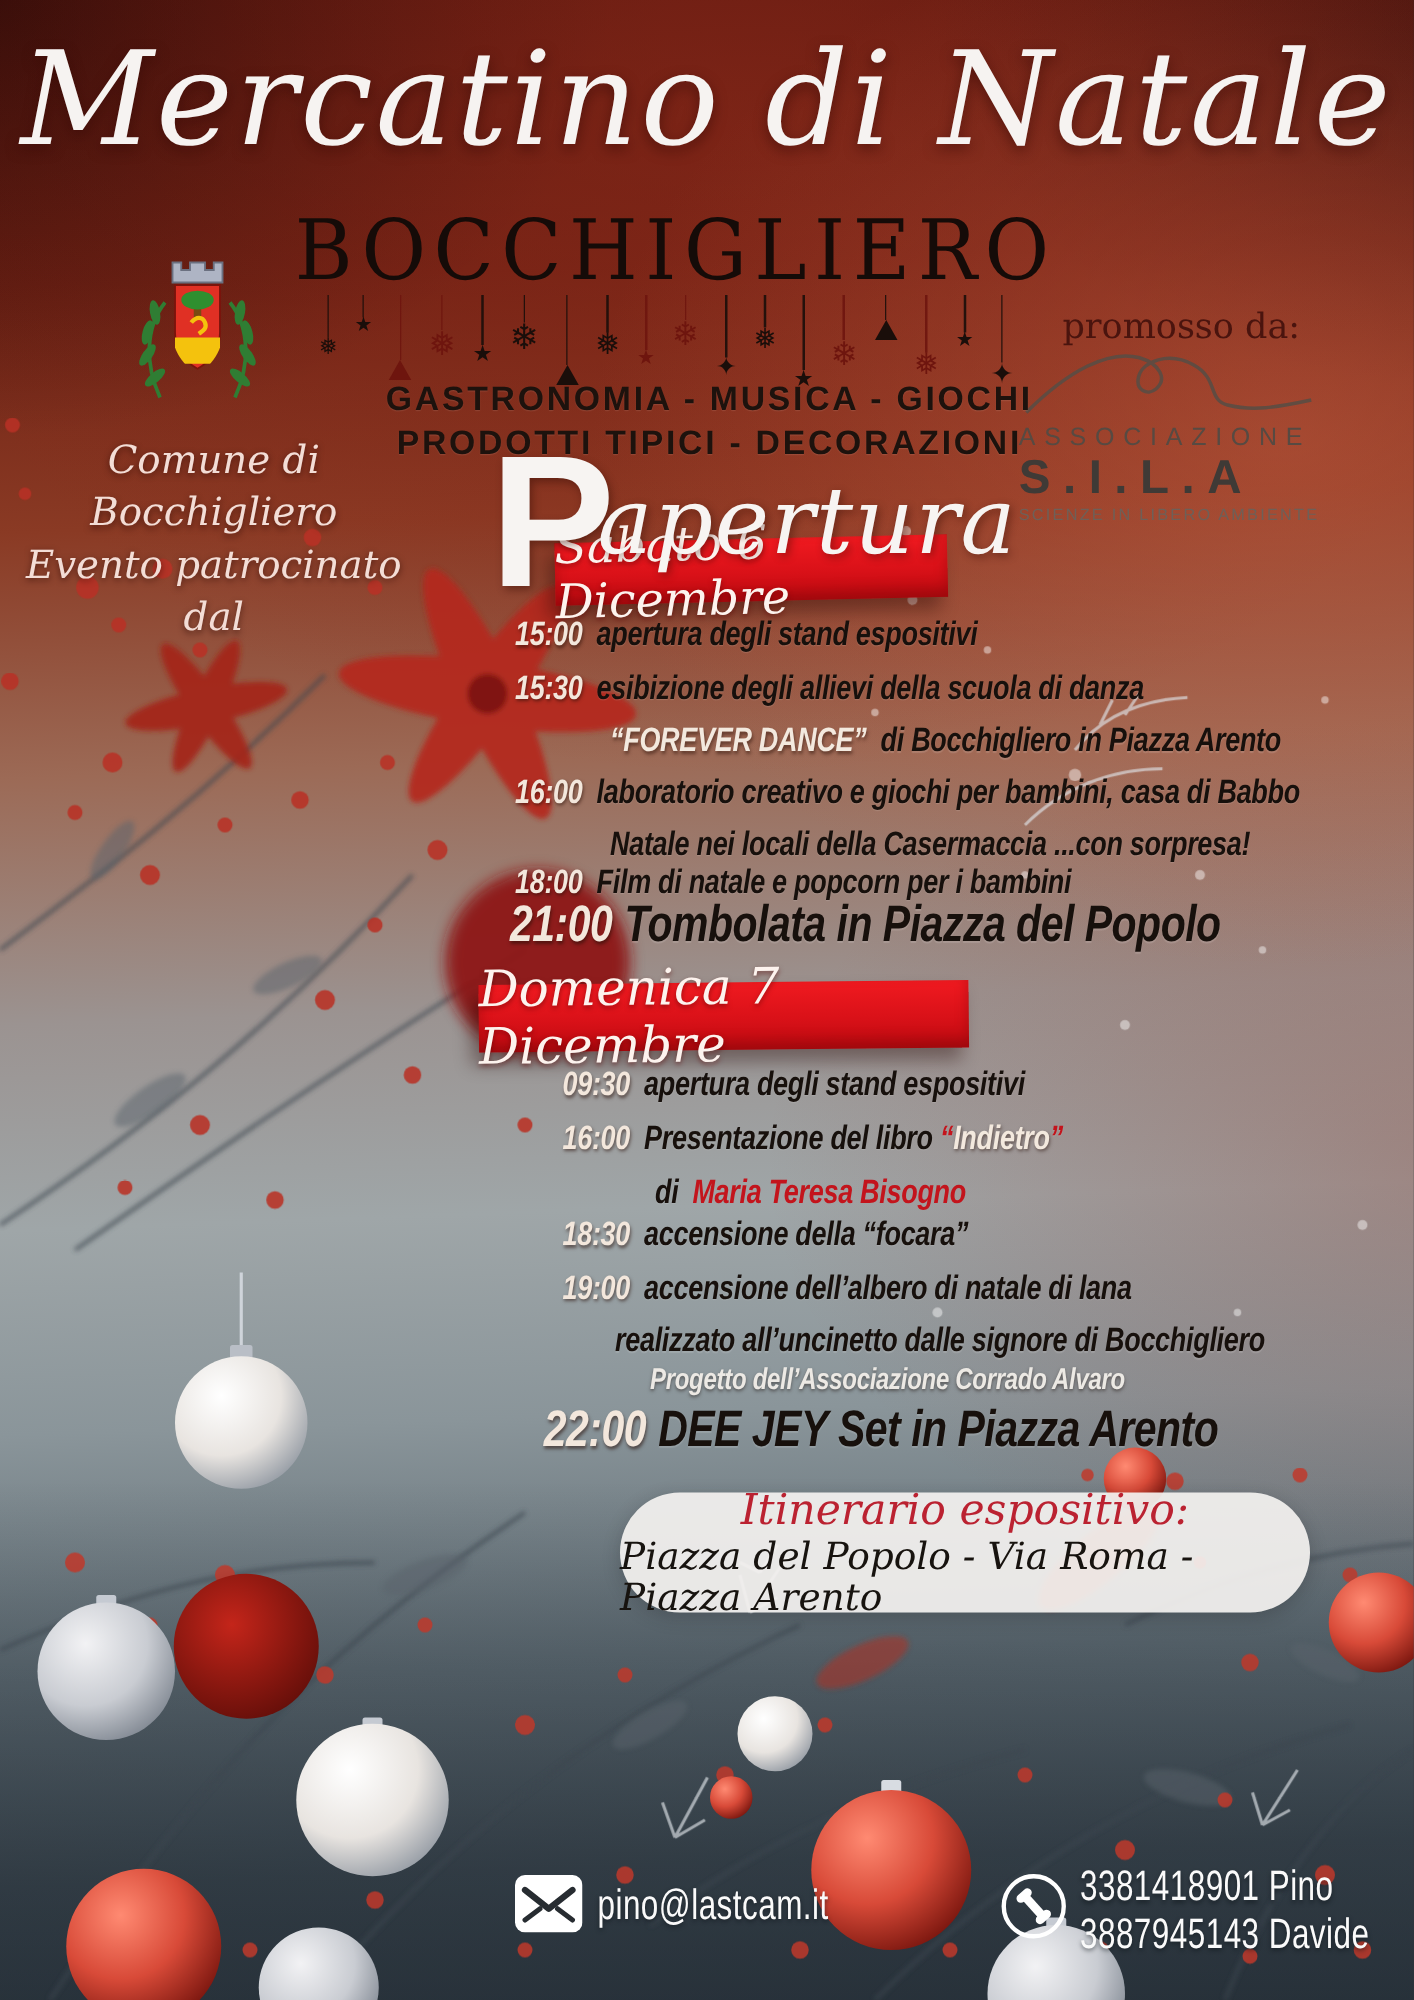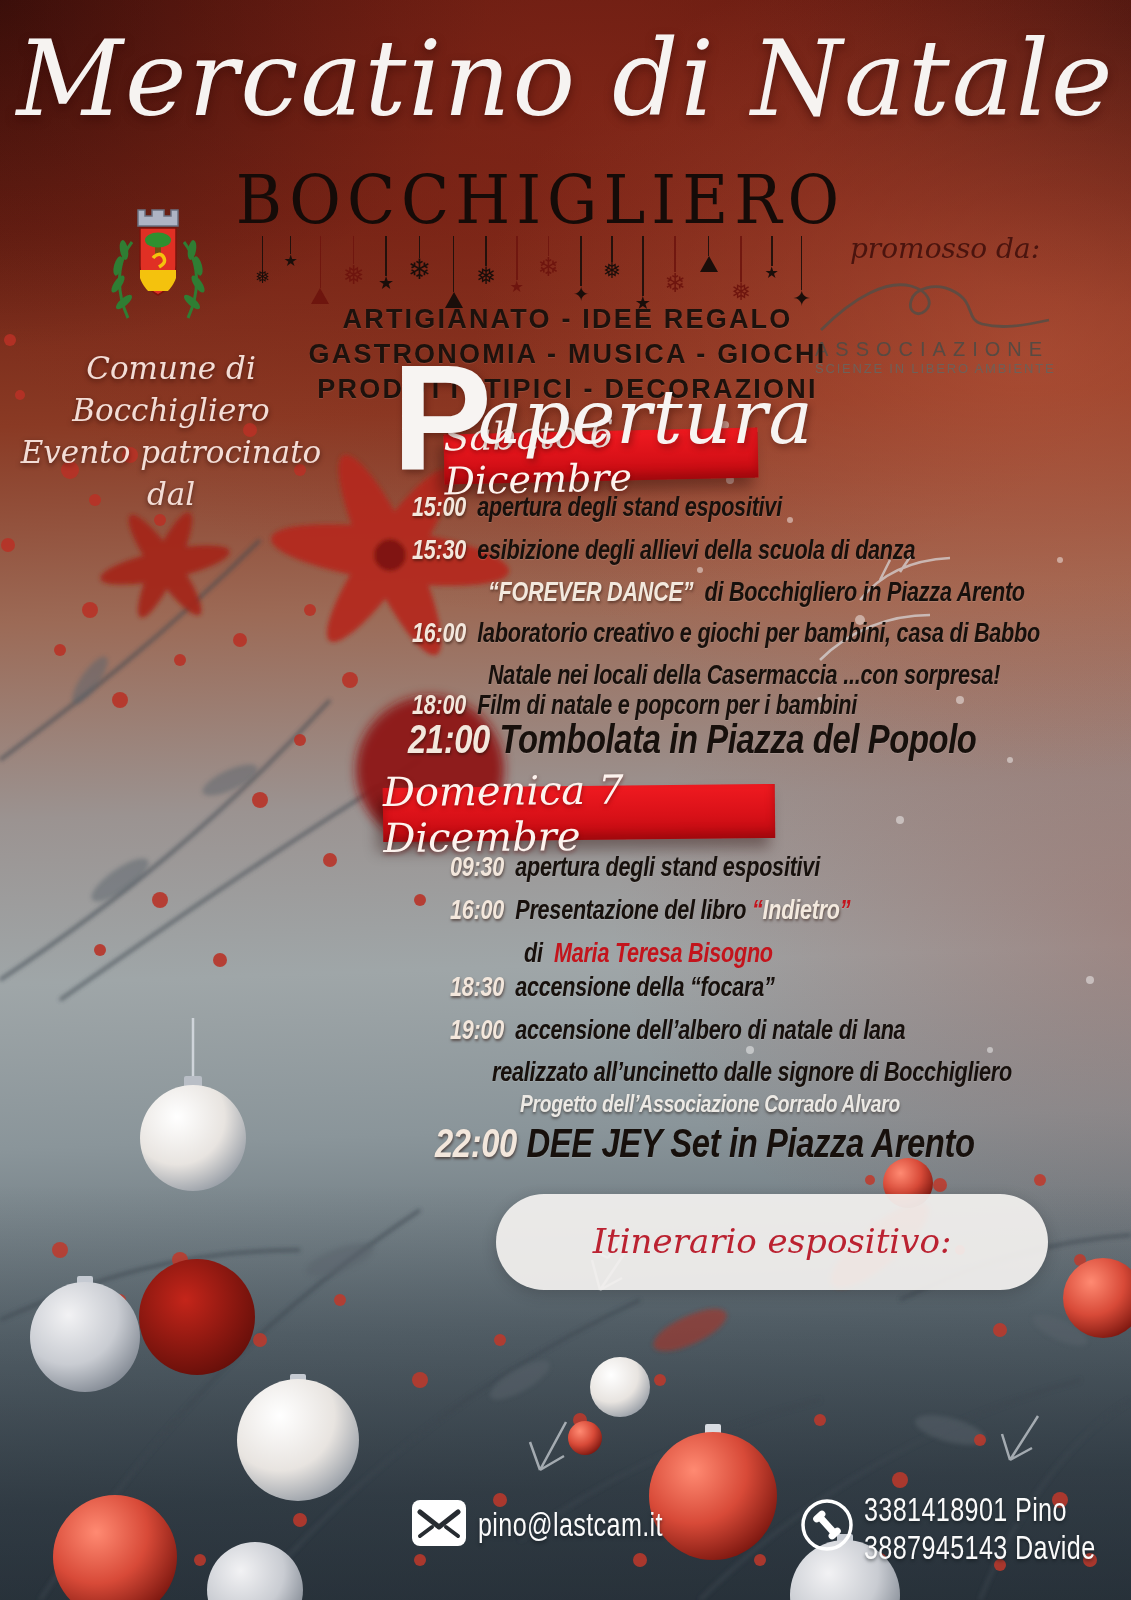--- a/index.html
+++ b/index.html
@@ -35,22 +35,22 @@
   .g-flake::after{content:"❄";}
   .g-dia::after{content:"✦";}
   .g-tree::after{content:"";width:0;height:0;border-left:9px solid transparent;
     border-right:9px solid transparent;border-bottom:16px solid currentColor;}
 
   .crest{position:absolute;left:98px;top:196px;}
   .patronage{position:absolute;left:18px;top:348px;width:306px;text-align:center;
     font-family:"DejaVu Serif",serif;font-style:italic;font-size:31px;line-height:1.35;
     color:#f3ddd6;text-shadow:0 2px 5px rgba(40,8,5,.6);}
 
-  .promoted{position:absolute;left:820px;top:232px;width:250px;text-align:center;
-    font-family:"DejaVu Serif",serif;font-style:italic;font-size:28px;color:#4a140e;}
+  .promoted{position:absolute;left:820px;top:244px;width:250px;text-align:center;
+    font-family:"DejaVu Serif",serif;font-size:28px;color:#4a140e;}
   .sila{position:absolute;left:815px;top:268px;width:255px;text-align:left;}
   .sila-assoc{font-size:20px;letter-spacing:7px;color:#574a42;margin-top:-4px;}
   .sila-name{font-size:38px;font-weight:700;letter-spacing:10px;color:#3f3a36;line-height:1.1;}
   .sila-tag{font-size:13px;letter-spacing:1.8px;color:#6e6058;}
 
   .categories{position:absolute;left:285px;top:302px;width:565px;text-align:center;
     font-weight:700;font-size:27px;letter-spacing:2.2px;line-height:1.3;color:#1d120d;
     text-shadow:0 1px 1px rgba(255,230,220,.12);}
 
   .banner{position:absolute;background:linear-gradient(180deg,#f01a20 0%,#d91118 55%,#bd0a10 100%);
@@ -327,25 +327,25 @@
       <div>Comune di Bocchigliero</div>
       <div>Evento patrocinato dal</div>
     </div>
 
     <div class="promoted">promosso da:</div>
     <div class="sila">
       <svg width="240" height="70" viewBox="0 0 240 70">
         <path d="M6,62 C40,28 72,12 96,18 C113,23 119,35 110,43 C103,49 93,44 96,33 C99,21 120,13 140,24 C160,35 151,52 167,56 C187,61 206,58 234,52" stroke="#5a4c44" stroke-width="2.8" fill="none" opacity=".9"></path>
       </svg>
       <div class="sila-assoc">ASSOCIAZIONE</div>
+      <div class="sila-name">S.I.L.A</div>
       <div class="sila-tag">SCIENZE IN LIBERO AMBIENTE</div>
     </div>
 
     <div class="categories">
-      <div>ARTIGIANATO - IDEE REGALO</div>
       <div>GASTRONOMIA - MUSICA - GIOCHI</div>
       <div>PRODOTTI TIPICI - DECORAZIONI</div>
     </div>
 
     <div class="banner banner-sab">
       <span>Sabato 6 Dicembre</span>
     </div>
     <div class="programma">
       <span class="p-init">P</span>
       <span class="p-rest">apertura</span>
@@ -413,20 +413,21 @@
         <span class="txt">Progetto dell’Associazione Corrado Alvaro</span>
       </div>
       <div class="srow big" style="left:435px;top:1120px">
         <span class="time">22:00</span>
         <span class="txt">DEE JEY Set in Piazza Arento</span>
       </div>
     </div>
 
     <div class="itinerary">
       <div class="itin-title">Itinerario espositivo:</div>
+      <div class="itin-route">Piazza del Popolo - Via Roma -Piazza Arento</div>
     </div>
 
     <svg class="email-icon" width="54" height="46" viewBox="0 0 54 46">
       <rect x="0" y="0" width="54" height="46" rx="8" fill="#ffffff"></rect>
       <path d="M8,12 L27,27 L46,12" stroke="#272c31" stroke-width="5" fill="none" stroke-linecap="round" stroke-linejoin="round"></path>
       <path d="M8,36 L20,27 M46,36 L34,27" stroke="#272c31" stroke-width="4" fill="none" stroke-linecap="round"></path>
     </svg>
     <div class="footer-text" style="left:478px;top:1505px">pino@lastcam.it</div>
 
     <svg class="phone-icon" width="58" height="58" viewBox="0 0 58 58">

